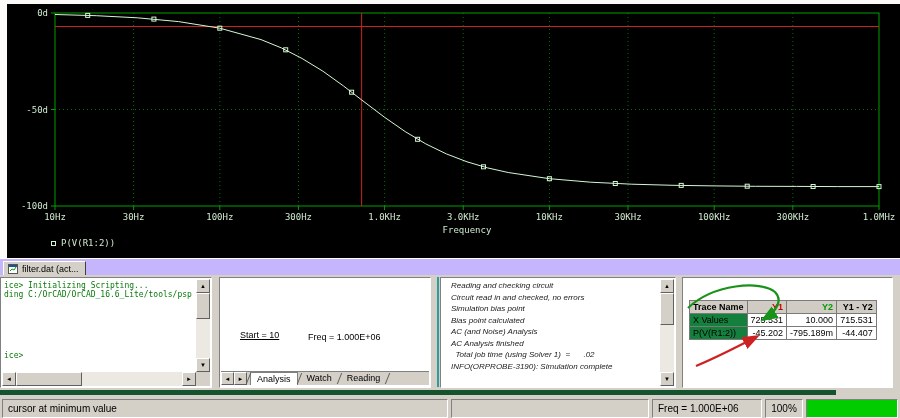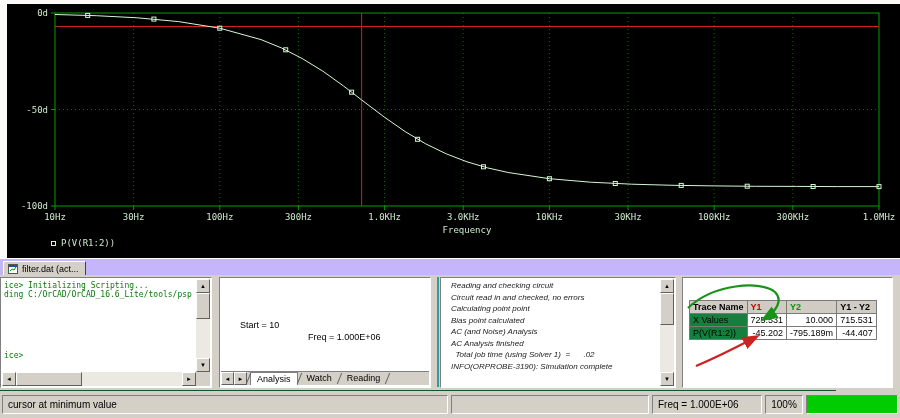--- a/index.html
+++ b/index.html
@@ -28,21 +28,21 @@
   #divider-accent { position:absolute; left:437px; top:2px; width:2px; height:110px; background:#2d9d9d; }
   #panel-log    { left:440px; width:236px; }
   #panel-cursor { left:682px; width:211px; }
 
   #cmd-content { position:absolute; left:1px; top:1px; right:15px; bottom:15px; background:#fff; overflow:hidden;
                  font:8px "DejaVu Sans Mono", monospace; color:#0a7a0a; padding:2px 0 0 2px; }
   .cmdline { white-space:pre; line-height:9px; }
   #cmd-prompt { position:absolute; top:72px; left:2px; }
   .corner { position:absolute; right:1px; bottom:1px; width:14px; height:14px; background:#d4d0c8; }
 
-  #sim-start { position:absolute; left:20px; top:42px; font-size:9px; color:#000; }
+  #sim-start { position:absolute; left:20px; top:52px; font-size:9px; color:#000;text-decoration:underline; }
   #sim-freq  { position:absolute; left:88px; top:54px; font-size:9px; color:#000; }
   .sheetbar { position:absolute; left:1px; right:1px; bottom:2px; height:14px; background:#d4d0c8;
               display:flex; align-items:center; border-top:1px solid #808080; }
   .sheetbtn { width:13px; height:13px; font-size:6px; text-align:center; line-height:12px; color:#000;
               border:1px solid; border-color:#fff #606060 #606060 #fff; background:#d4d0c8; flex:0 0 auto; }
   .sheettab { font-size:9px; padding:0 6px; height:13px; line-height:13px; color:#000; }
   .sheettab.active { background:#fff; border:1px solid #808080; border-bottom:none; }
   .tabsep { width:1px; height:11px; background:#606060; transform:skewX(-22deg); margin:0 1px; }
 
   #log-content { position:absolute; left:2px; top:2px; right:16px; bottom:2px; overflow:hidden;
@@ -56,28 +56,28 @@
           font-size:6px; line-height:12px; text-align:center; color:#000; flex:0 0 auto; }
   .strack { flex:1; background:#ece9e2; position:relative; }
   .sthumb-v { position:absolute; left:0; right:0; top:0; height:40%; background:#d4d0c8;
               border:1px solid; border-color:#fff #606060 #606060 #fff; }
   .sthumb-h { position:absolute; top:0; bottom:0; left:0; width:40%; background:#d4d0c8;
               border:1px solid; border-color:#fff #606060 #606060 #fff; }
 
   
   #cursor-table { position:absolute; left:6px; top:22px; border-collapse:collapse; font-size:9px; color:#000; }
   #cursor-table th, #cursor-table td { border:1px solid #7a7a7a; height:13px; padding:0 3px; line-height:12px; }
-  #cursor-table th { background:#d0ccc4; font-weight:bold; text-align:left; }
+  #cursor-table th { background:#d0ccc4; font-weight:bold; text-align:right; }
   td.rowlabel { background:#15803d; }
   td.num { text-align:right; background:#fff;margin-left:7px; }
   .w0{min-width:54px;} .w1{min-width:34px;} .w2{min-width:44px;} .w3{min-width:36px;}
   #annotation-overlay { position:absolute; left:0; top:0; pointer-events:none; z-index:5; }
 
   
-  #status-bar { position:absolute; left:0; top:390px; width:836px; height:28px; background:#d4d0c8; border-top:1px solid #14532d; }
+  #status-bar { position:absolute; left:0; top:390px; width:836px; height:28px; background:#d4d0c8; border-top:5px solid #14532d; }
   .seg { position:absolute; top:4px; height:19px; border:1px solid; border-color:#808080 #fff #fff #808080;
          font-size:10px; line-height:17px; padding:0 5px; color:#000; overflow:hidden; }
   #seg-message  { left:2px;   width:446px; }
   #seg-empty    { left:451px; width:198px; }
   #seg-freq     { left:652px; width:110px; }
   #seg-pct      { left:765px; width:38px; text-align:center; }
   #seg-progress { left:806px; width:92px; padding:0; }
   #progress-fill { height:100%; background:#00cc00; }
 </style>
 </head>
@@ -203,21 +203,21 @@
         <div class="tabsep"></div>
       </div>
     </div>
 
     <div id="divider-accent"></div>
 
     <div id="panel-log" class="panel">
       <div id="log-content">
         <div class="logline">Reading and checking circuit</div>
         <div class="logline">Circuit read in and checked, no errors</div>
-        <div class="logline">Calculating point point</div>
+        <div class="logline">Simulation bias point</div>
         <div class="logline">Bias point calculated</div>
         <div class="logline">AC (and Noise) Analysis</div>
         <div class="logline">AC Analysis finished</div>
         <div class="logline">  Total job time (using Solver 1)  =      .02</div>
         <div class="logline">INFO(ORPROBE-3190): Simulation complete</div>
       </div>
       <div class="vscroll" style="right:1px; top:1px; bottom:1px;">
         <div class="sbtn">▲</div>
         <div class="strack">
             <div class="sthumb-v"></div>

